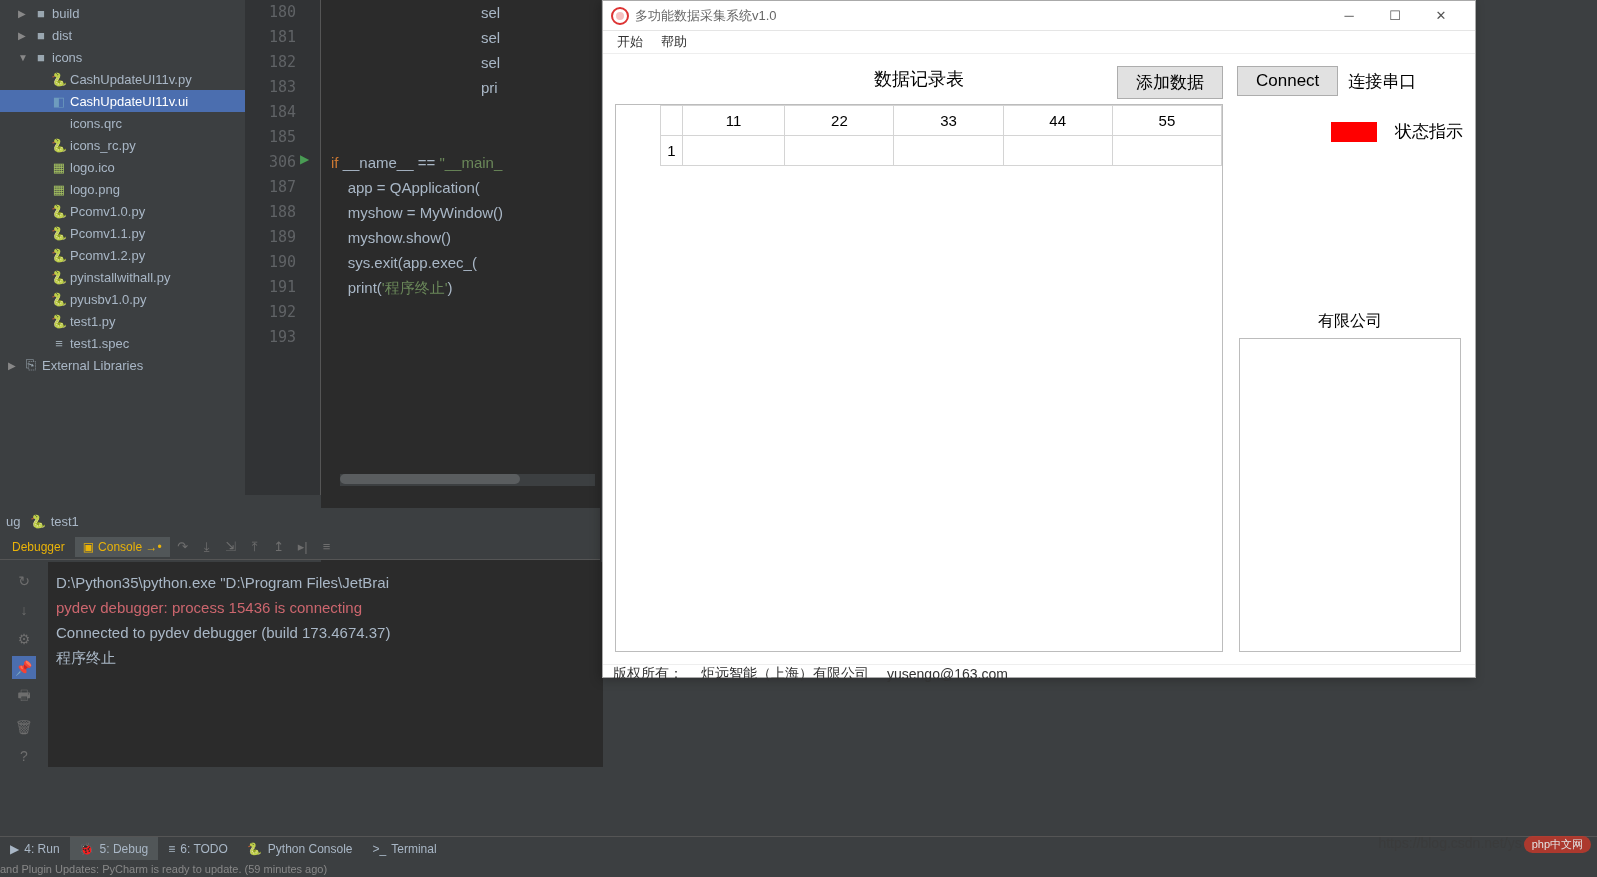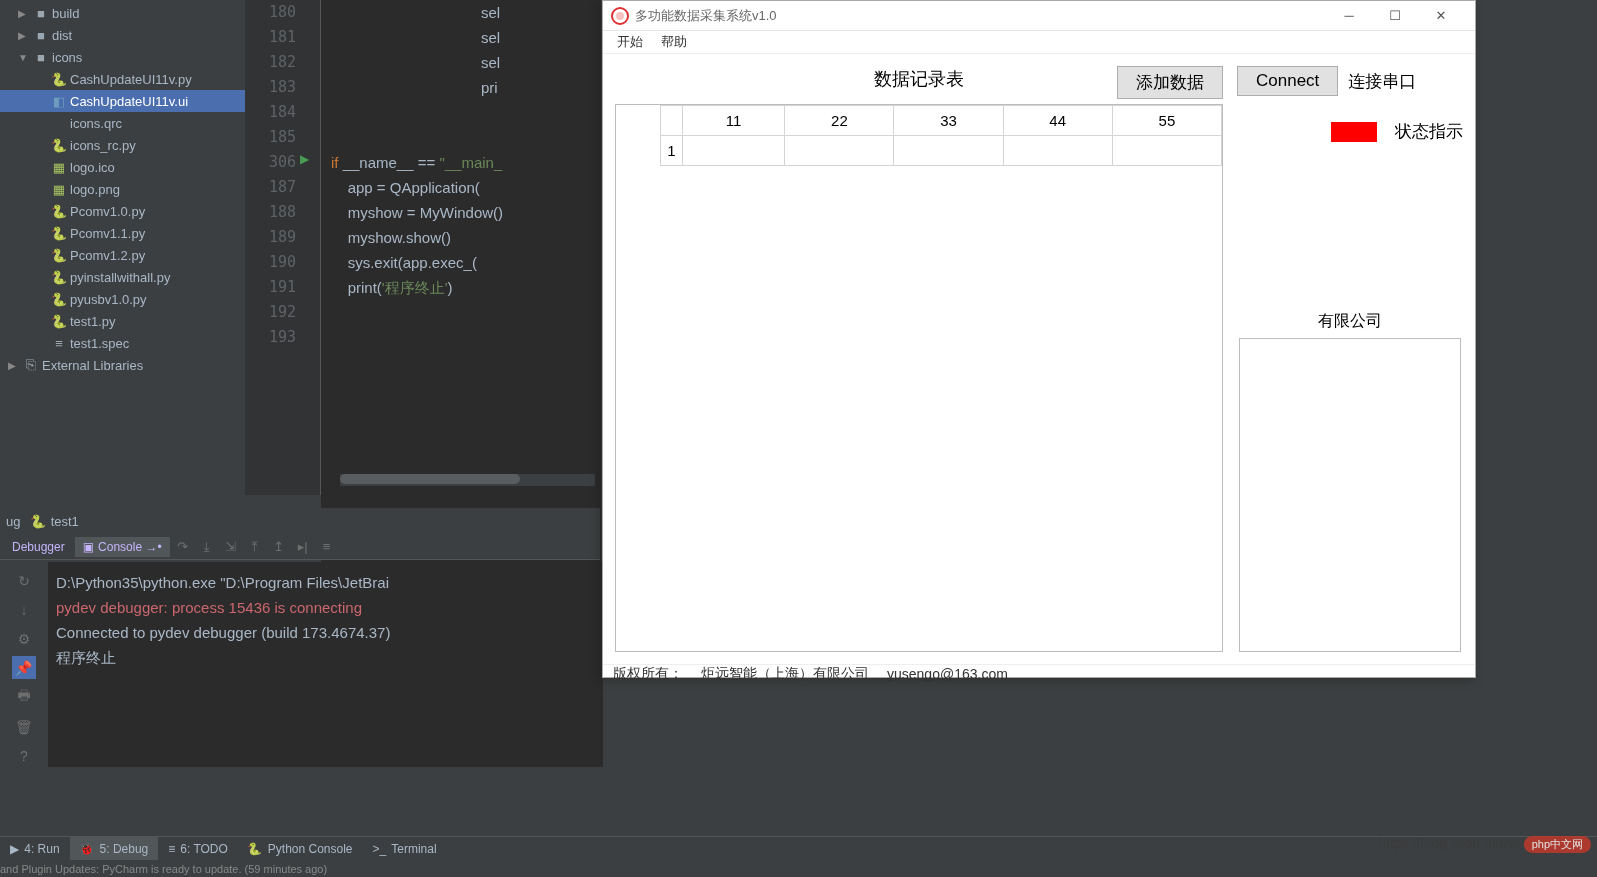--- a/index.html
+++ b/index.html
@@ -25,21 +25,21 @@
 .code-area { position: absolute; left: 321px; top: 0; width: 280px; height: 621px; background: #2b2b2b; font-family: "Consolas", monospace; font-size: 15px; line-height: 25px; }
 .code-line { padding-left: 40px; white-space: pre; }
 .kw { color: #cc7832; }
 .str { color: #6a8759; }
 .run-icon { position: absolute; left: 300px; top: 152px; color: #499c54; font-size: 12px; }
 .fold-icon { position: absolute; color: #606366; font-size: 11px; }
 
 
 .debug-tabs { position: absolute; left: 0; top: 508px; width: 600px; height: 26px; background: #3c3f41; display: flex; align-items: center; gap: 4px; padding-left: 6px; }
 .debug-tools { position: absolute; left: 0; top: 534px; width: 600px; height: 26px; background: #3c3f41; border-bottom: 1px solid #555; display: flex; align-items: center; gap: 2px; padding-left: 4px; }
-.tool-btn { padding: 3px 8px; color: #c4b5fd; font-size: 12px; cursor: pointer; }
+.tool-btn { padding: 3px 8px; color: #eab308; font-size: 12px; cursor: pointer; }
 .tool-btn.active { background: #515658; }
 .toolbar-icon { width: 22px; text-align: center; color: #6e6e6e; cursor: pointer; font-size: 13px; }
 .console { position: absolute; left: 48px; top: 562px; width: 555px; height: 205px; background: #2b2b2b; font-family: "Consolas", monospace; font-size: 15px; line-height: 25px; padding: 8px 8px; white-space: pre; overflow: hidden; }
 .console .err { color: #cc666e; }
 .console-left { position: absolute; left: 0; top: 562px; width: 48px; height: 205px; background: #3c3f41; display: flex; flex-direction: column; gap: 6px; padding-top: 8px; align-items: center; }
 .console-left .ico { width: 24px; height: 24px; display: flex; align-items: center; justify-content: center; color: #6e6e6e; cursor: pointer; font-size: 14px; }
 
 .bottom-bar { position: absolute; left: 0; bottom: 17px; width: 100%; height: 24px; background: #3c3f41; border-top: 1px solid #555; display: flex; align-items: center; font-size: 12px; }
 .bottom-tab { padding: 0 10px; display: flex; align-items: center; gap: 5px; height: 100%; cursor: pointer; }
 .bottom-tab.active { background: #515658; }

